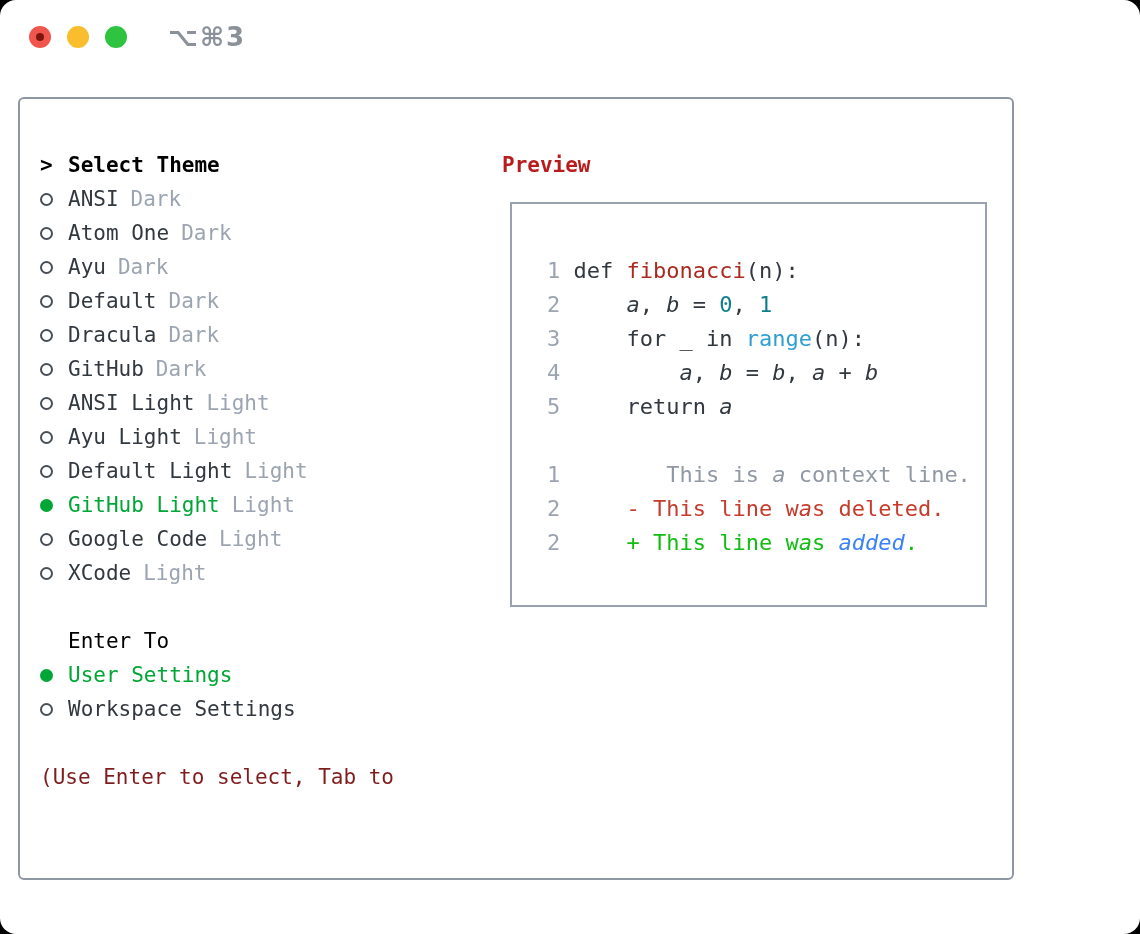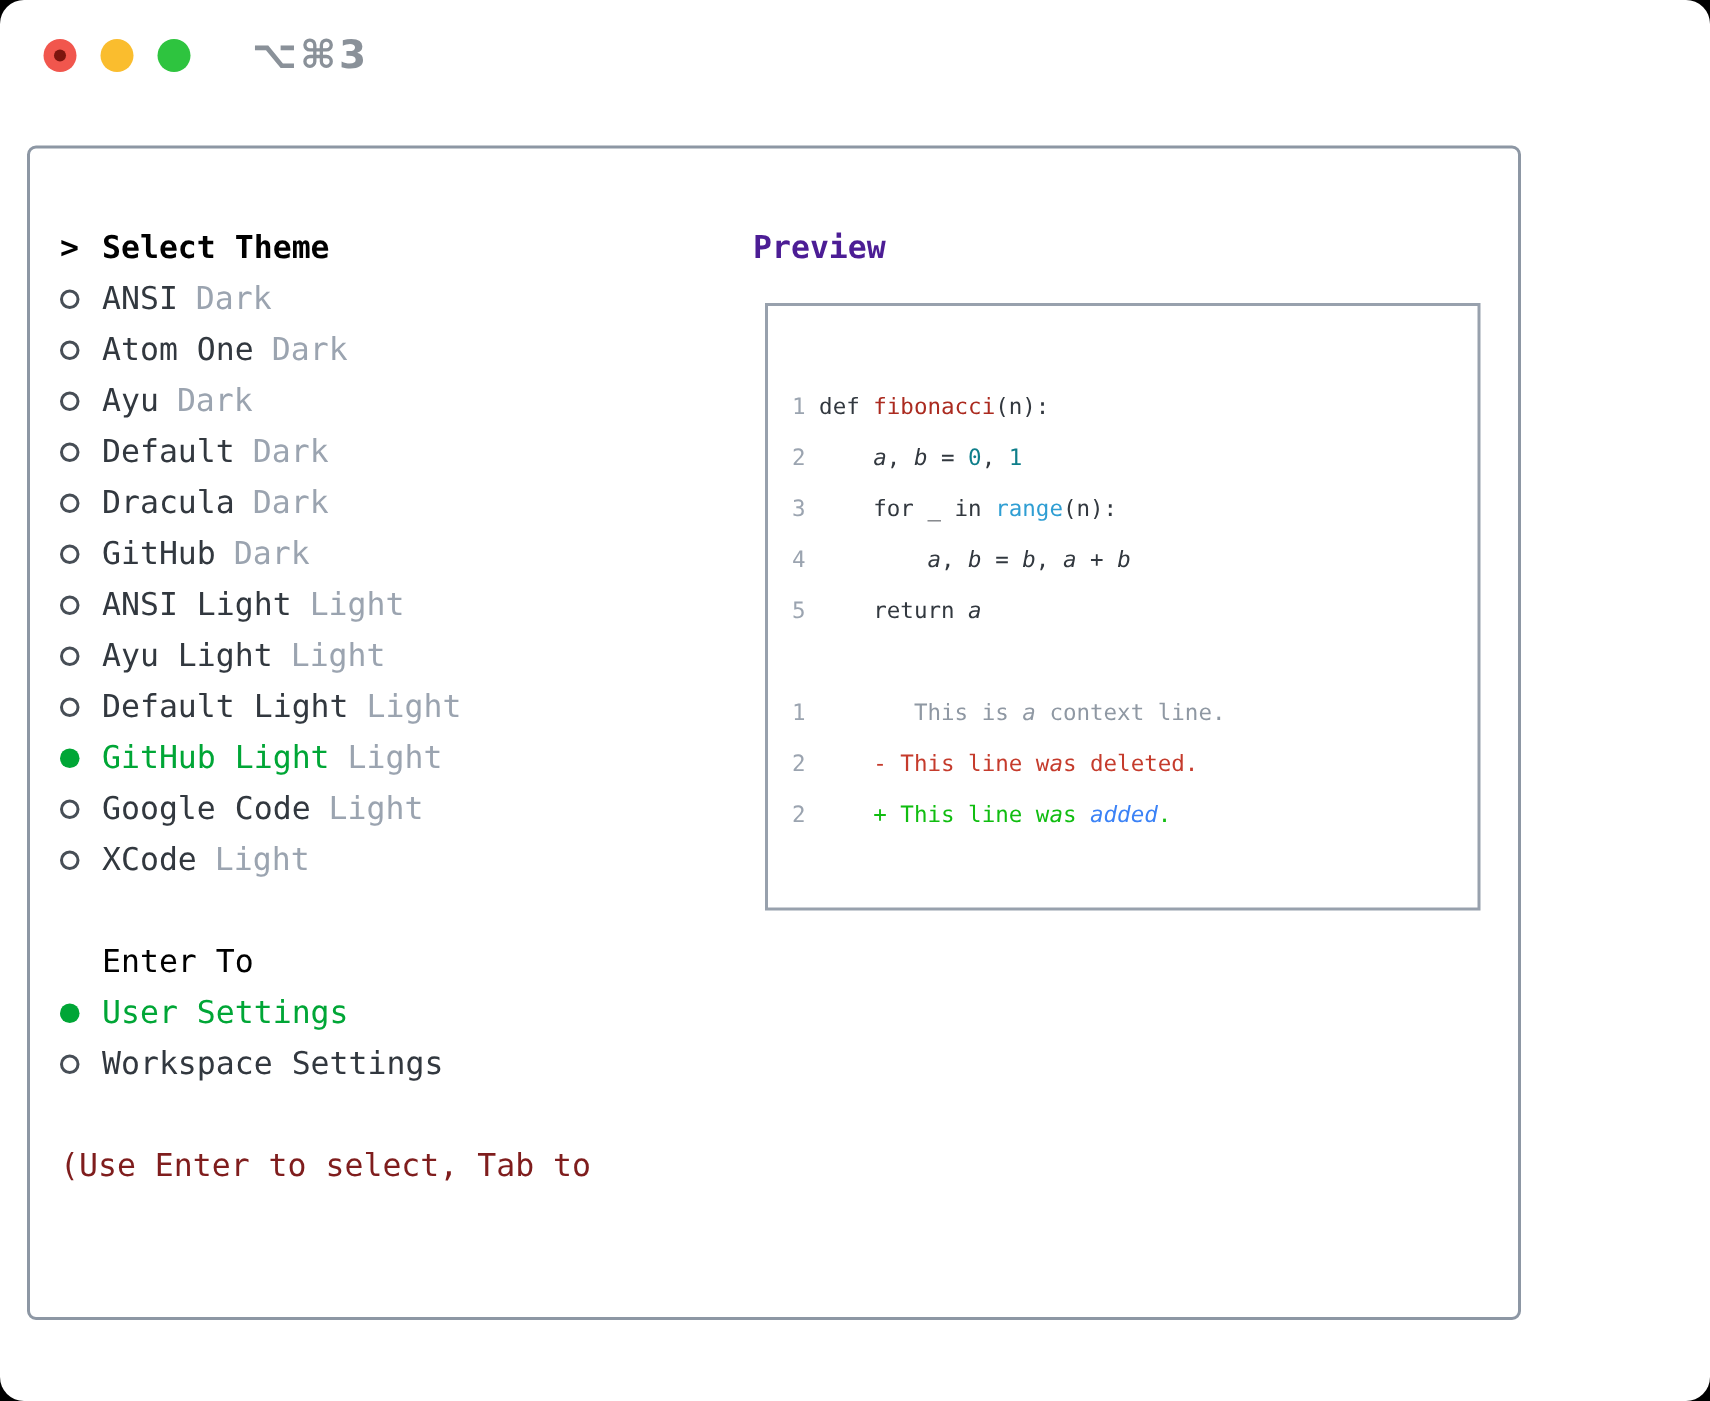--- a/index.html
+++ b/index.html
@@ -30,26 +30,26 @@
   .cell { width:28px; display:flex; align-items:center; }
   .prompt { font-weight:bold; color:#000; }
   .radio { width:13px; height:13px; border-radius:50%; border:2px solid #474e56; }
   .radio.filled { border:none; background:var(--green); }
   .hdr { font-weight:bold; color:#000; }
   .hdr2 { color:#000; }
   .tag { color:#9ba4b0; margin-left:12px; }
   .sel { color:var(--green); }
   .hint { color:#7f1d1d; height:34px; line-height:34px; white-space:pre; }
   
-  #preview-title { position:absolute; left:482px; top:49px; height:34px; line-height:34px; font-size:21px; font-weight:bold; color:#4c1d95; }
+  #preview-title { position:absolute; left:482px; top:49px; height:34px; line-height:34px; font-size:21px; font-weight:bold; color:#b91c1c; }
   #preview-box {
     position:absolute; left:490px; top:103px; width:477px; height:405px;
     border:2px solid #98a1ad; background:#fff;
   }
-  #code { position:absolute; left:16px; top:50px; font-size:15px; }
+  #code { position:absolute; left:35px; top:50px; font-size:22px; }
   .codeline { height:34px; line-height:34px; white-space:pre; }
   .lnum { color:#9ba4b0; }
   .it { font-style:italic; }
 </style>
 </head>
 <body>
 
 <div id="window">
   <div id="titlebar">
     <span class="light red">

